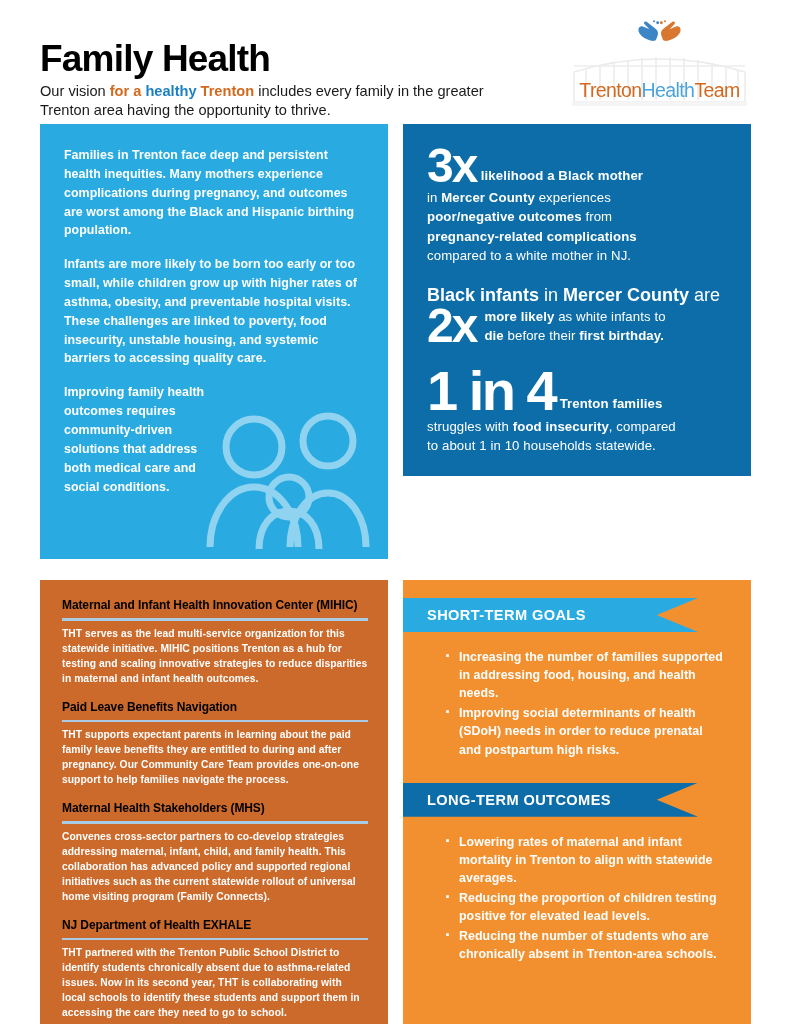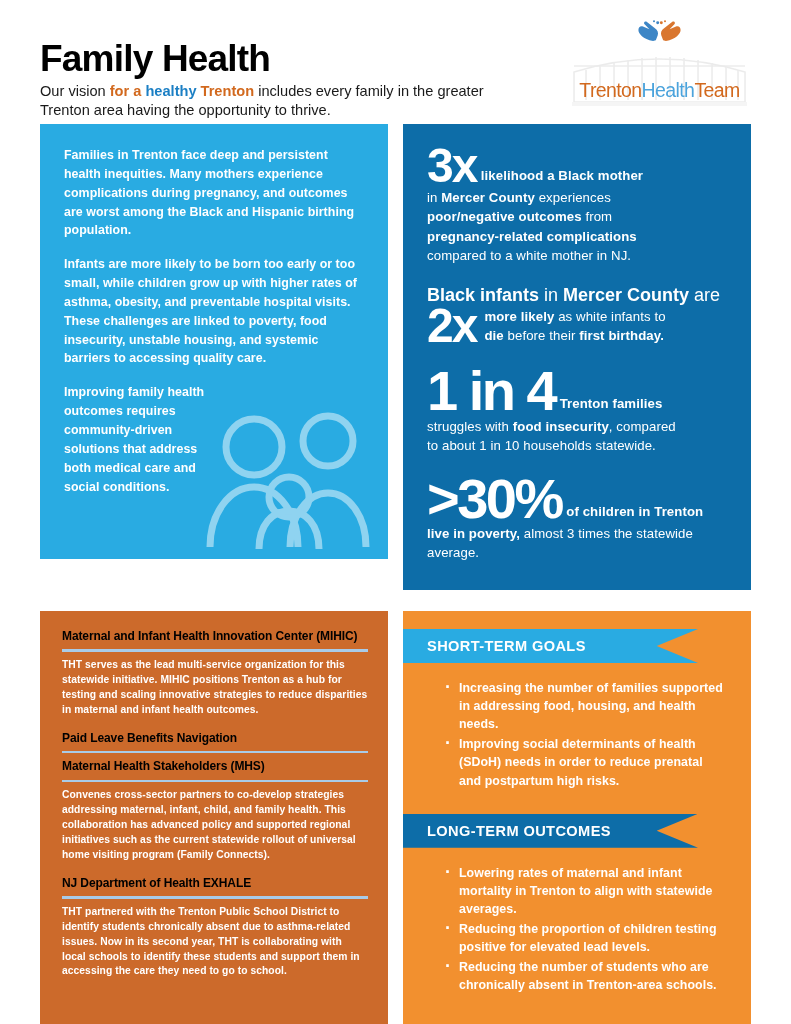--- a/index.html
+++ b/index.html
@@ -104,21 +104,21 @@
     width: 172px;
     height: 150px;
     z-index: 1;
   }
 
   
   .stats {
     background: #0D6DA8;
     color: #ffffff;
     padding: 20px 20px 18px 24px;
-    height: 466px;
+    height: 352px;
   }
   .stat { margin-bottom: 17px; }
   .stat:last-child { margin-bottom: 0; }
   .stat-line {
     font-size: 13.2px;
     line-height: 1.46;
     letter-spacing: .1px;
   }
   .stat-line b { font-weight: bold; }
   .big {
@@ -315,20 +315,21 @@
 
     <div class="programs">
       <div class="prog-block">
         <div class="prog-title">Maternal and Infant Health Innovation Center (MIHIC)</div>
         <div class="prog-rule"></div>
         <div class="prog-body">THT serves as the lead multi-service organization for this statewide initiative. MIHIC positions Trenton as a hub for testing and scaling innovative strategies to reduce disparities in maternal and infant health outcomes.</div>
       </div>
       <div class="prog-block">
         <div class="prog-title">Paid Leave Benefits Navigation</div>
         <div class="prog-rule"></div>
+        <div class="prog-body">THT supports expectant parents in learning about the paid family leave benefits they are entitled to during and after pregnancy. Our Community Care Team provides one-on-one support to help families navigate the process.</div>
       </div>
       <div class="prog-block">
         <div class="prog-title">Maternal Health Stakeholders (MHS)</div>
         <div class="prog-rule"></div>
         <div class="prog-body">Convenes cross-sector partners to co-develop strategies addressing maternal, infant, child, and family health. This collaboration has advanced policy and supported regional initiatives such as the current statewide rollout of universal home visiting program (Family Connects).</div>
       </div>
       <div class="prog-block">
         <div class="prog-title">NJ Department of Health EXHALE</div>
         <div class="prog-rule"></div>
         <div class="prog-body">THT partnered with the Trenton Public School District to identify students chronically absent due to asthma-related issues. Now in its second year, THT is collaborating with local schools to identify these students and support them in accessing the care they need to go to school.</div>

